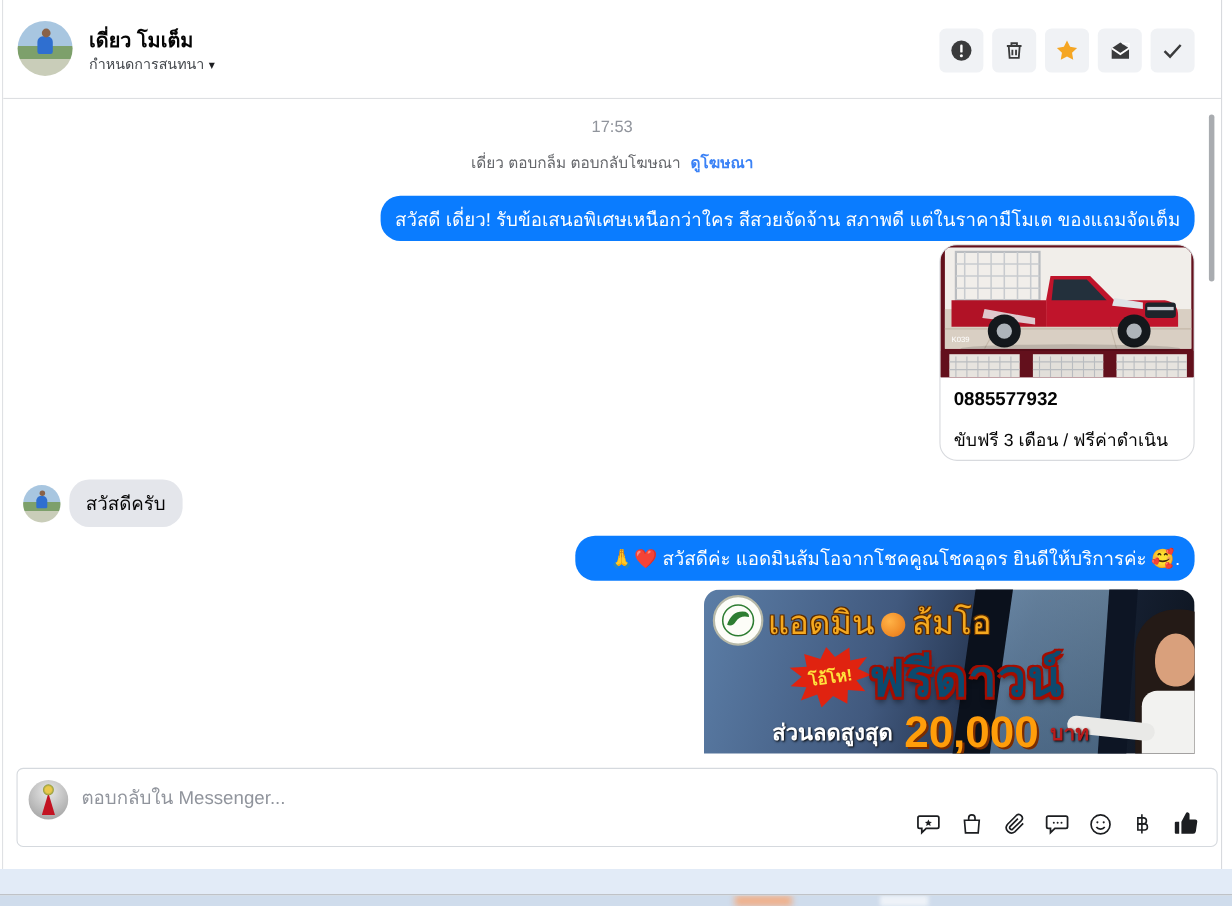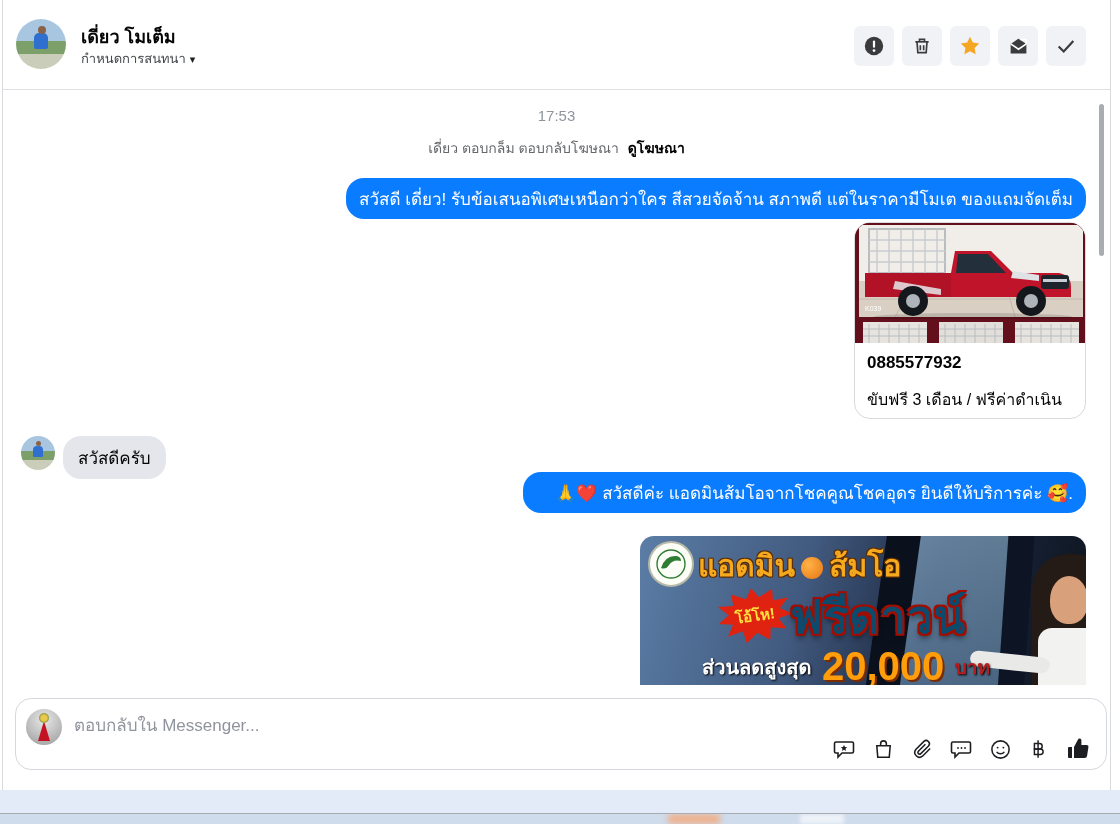--- a/index.html
+++ b/index.html
@@ -21,28 +21,28 @@
   .h-sub .caret { font-size:11px; margin-left:4px; color:#1c1e21; }
   .h-actions { position:absolute; right:24px; top:26px; display:flex; gap:8px; }
   .hbtn { width:40px; height:40px; background:#f0f2f5; border-radius:6px; display:flex; align-items:center; justify-content:center; cursor:pointer; }
   .hbtn svg { display:block; }
 
   
   .chat { position:relative; height:600px; background:#fff; overflow:hidden; }
   .scroll-thumb { position:absolute; right:6px; top:14px; width:5px; height:152px; background:#a9acb0; border-radius:3px; }
   .c-time { position:absolute; top:17px; left:0; right:0; text-align:center; font-size:15px; color:#90949c; }
   .c-adline { position:absolute; top:47px; left:0; right:0; text-align:center; font-size:14px; color:#65676b; }
-  .c-adline .adlink { color:#000000; font-weight:bold; margin-left:5px; cursor:pointer; }
+  .c-adline .adlink { color:#3b82f6; font-weight:bold; margin-left:5px; cursor:pointer; }
 
   .bubble-out { position:absolute; right:24px; background:#0a7cff; color:#fff; font-size:17px;
                 padding:7px 13px; border-radius:18px; white-space:nowrap; }
   .bubble-out.b1 { top:88px; }
-  .bubble-out.b2 { top:382px;padding-left:32px; }
-
-  .in-row { position:absolute; left:18px; top:346px; display:flex; align-items:flex-start; gap:8px; }
+  .bubble-out.b2 { top:397px;padding-left:32px; }
+
+  .in-row { position:absolute; left:18px; top:346px; display:flex; align-items:center; gap:8px; }
   .in-avatar { width:34px; height:34px; border-radius:50%; overflow:hidden; position:relative;
                background:linear-gradient(to bottom,#a8c6e0 0 45%, #7da06b 45% 70%, #c9cdb9 70%); }
   .in-avatar .person { position:absolute; left:12px; top:10px; width:10px; height:11px; background:#2f6fd0; border-radius:4px 4px 1px 1px; }
   .in-avatar .head { position:absolute; left:15px; top:5px; width:5px; height:5px; border-radius:50%; background:#8a6248; }
   .bubble-in { background:#e4e6eb; color:#050505; font-size:17px; padding:8px 15px; border-radius:18px; white-space:nowrap; }
 
   
   .card { position:absolute; right:24px; top:132px; width:232px; height:197px; background:#fff;
           border:1px solid #d8dade; border-radius:16px; overflow:hidden; }
   .card-photo { position:relative; width:100%; height:120px; background:#63101c; }
@@ -56,38 +56,38 @@
       background:linear-gradient(105deg,#5b7da6 0%, #41597e 35%, #1d2a42 60%, #0a1018 100%); }
   .ad-doorglass { position:absolute; left:252px; top:0; width:120px; height:240px; background:linear-gradient(to bottom,#9cc3e2,#5e89b0); transform:skewX(-6deg); opacity:.55; }
   .ad-doorpillar { position:absolute; left:230px; top:-10px; width:34px; height:260px; background:#0b111c; transform:skewX(-8deg); }
   .ad-doorpillar2 { position:absolute; left:360px; top:-10px; width:26px; height:260px; background:#0d1524; transform:skewX(-4deg); }
   .ad-hair { position:absolute; left:392px; top:18px; width:78px; height:200px; background:#241a16; border-radius:36px 36px 18px 18px; }
   .ad-face { position:absolute; left:410px; top:40px; width:38px; height:48px; background:#d9a07c; border-radius:50% 50% 45% 45%; }
   .ad-shirt { position:absolute; left:398px; top:92px; width:62px; height:120px; background:#f2f2f0; border-radius:14px 14px 0 0; }
   .ad-arm { position:absolute; left:330px; top:118px; width:80px; height:16px; background:#e9e9e7; border-radius:8px; transform:rotate(6deg); }
   .ad-logo { position:absolute; left:8px; top:5px; width:46px; height:46px; background:#fdfdf8; border-radius:50%; border:2px solid #b7b9a8; }
   .ad-logo svg { display:block; margin:5px auto 0; }
-  .ad-line1 { position:absolute; left:58px; top:6px; font-size:30px; font-weight:bold; color:#f5a91f; white-space:nowrap;
+  .ad-line1 { position:absolute; left:58px; top:6px; font-size:30px; font-weight:normal; color:#f5a91f; white-space:nowrap;
               text-shadow:1px 1px 0 #5c2c00, -1px 1px 0 #5c2c00, 1px -1px 0 #5c2c00, -1px -1px 0 #5c2c00; }
   .ad-orange { display:inline-block; width:22px; height:22px; border-radius:50%; background:radial-gradient(circle at 35% 35%, #ffb347, #e87413); vertical-align:middle; margin:0 6px; }
   .ad-burst { position:absolute; left:78px; top:52px; width:74px; height:56px; background:#e02310; transform:rotate(-8deg);
               clip-path:polygon(50% 0%,59% 18%,78% 6%,77% 27%,98% 25%,85% 42%,100% 55%,81% 60%,90% 80%,69% 74%,66% 96%,50% 80%,34% 96%,31% 74%,10% 80%,19% 60%,0% 55%,15% 42%,2% 25%,23% 27%,22% 6%,41% 18%); 
               display:flex; align-items:center; justify-content:center; }
   .ad-burst span { color:#ffe23c; font-weight:bold; font-size:15px; }
   .ad-headline { position:absolute; left:150px; top:44px; font-size:46px; font-weight:bold; color:#0c4a6e; white-space:nowrap; letter-spacing:1px;
               text-shadow:2px 2px 0 #a30d00, -2px 2px 0 #a30d00, 2px -2px 0 #a30d00, -2px -2px 0 #a30d00, 0 4px 6px rgba(0,0,0,.6); }
   .ad-line3 { position:absolute; left:62px; top:108px; white-space:nowrap; }
   .ad-line3 .pfx { font-size:20px; font-weight:bold; color:#fff; text-shadow:1px 1px 2px #000; }
   .ad-line3 .amt { font-size:40px; font-weight:bold; color:#ff9d0a; margin:0 6px; text-shadow:2px 2px 0 #7a2c00; vertical-align:-6px; }
   .ad-line3 .unit { font-size:19px; font-weight:bold; color:#b91c1c; text-shadow:1px 1px 2px #000; }
   .ad-line4 { position:absolute; left:148px; top:146px; font-size:18px; font-weight:bold; color:#ffe9c0; white-space:nowrap; text-shadow:1px 1px 2px #000; }
 
   
   .composer-section { position:relative; height:100px; background:#fff; }
-  .composer { position:absolute; left:12px; top:8px; width:1092px; height:72px; border:1px solid #d5d9de; border-radius:16px; background:#fff; }
+  .composer { position:absolute; left:12px; top:8px; width:1092px; height:72px; border:1px solid #d5d9de; border-radius:6px; background:#fff; }
   .comp-avatar { position:absolute; left:10px; top:10px; width:36px; height:36px; border-radius:50%; overflow:hidden; background:radial-gradient(circle at 50% 30%, #e8e8e8, #9a9a9a); }
   .comp-avatar .ribbon { position:absolute; left:12px; top:12px; width:12px; height:20px; background:#c31322; clip-path:polygon(50% 0,100% 100%,0 100%); }
   .comp-avatar .medal { position:absolute; left:13px; top:4px; width:10px; height:10px; border-radius:50%; background:radial-gradient(circle,#e9c84c 40%,#2e6b2e); }
   .comp-input { position:absolute; left:58px; top:12px; width:600px; height:30px; border:none; outline:none; font-size:17px; color:#050505; font-family:"Liberation Sans", sans-serif; background:transparent; }
   .comp-input::placeholder { color:#90949c; }
   .comp-icons { position:absolute; right:16px; bottom:8px; display:flex; align-items:center; gap:15px; }
   .cicon { width:24px; height:24px; display:flex; align-items:center; justify-content:center; cursor:pointer; }
 
   
   .strip-top { position:absolute; left:0; top:790px; width:1120px; height:23px; background:#e2ebf7; }

